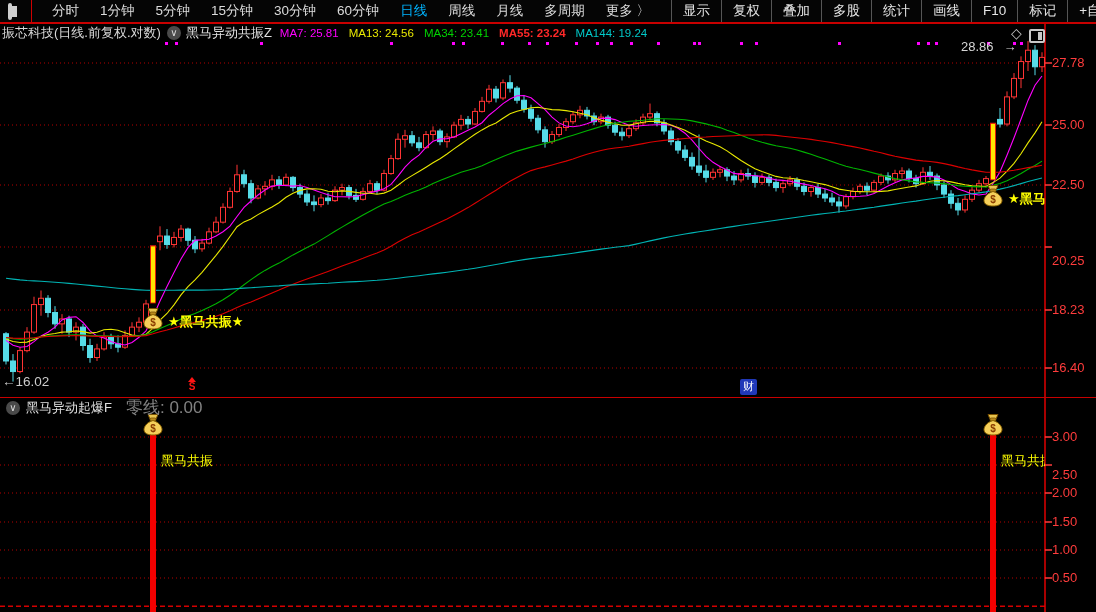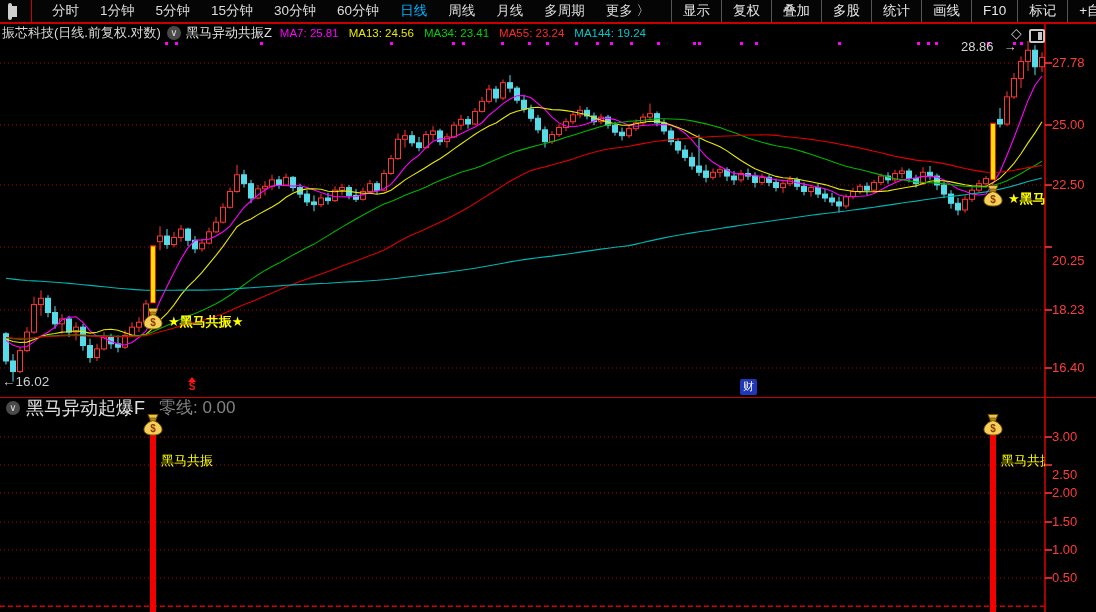--- a/index.html
+++ b/index.html
@@ -39,21 +39,21 @@
                border-bottom:5px solid #ff1414;margin:0 auto;}
   .s-mark .s{font-size:10px;font-weight:bold;line-height:10px;}
   #cai-badge{position:absolute;background:#2038b8;color:#fff;font-size:11px;line-height:15px;
              width:17px;height:16px;text-align:center;border-radius:2px;}
   #diamond-icon{position:absolute;color:#c8c8c8;font-size:14px;line-height:14px;}
   #panel-icon{position:absolute;width:12px;height:10px;border:2px solid #c8c8c8;border-radius:2px;}
   #panel-icon:after{content:"";position:absolute;right:1px;top:1px;bottom:1px;width:4px;background:#c8c8c8;}
   
   #sub-sep{position:absolute;left:0;top:397px;width:1096px;height:0;border-top:1.5px solid #c80000;z-index:4;}
   #sub-header{position:absolute;left:0;top:399px;width:1045px;height:17px;display:flex;align-items:center;z-index:4;}
-  #sub-indicator-name{color:#e0e0e0;font-size:18px;margin-left:6px;}
+  #sub-indicator-name{color:#e0e0e0;font-size:13px;margin-left:6px;}
   #zero-line-label{color:#828282;font-size:17px;margin-left:14px;}
   svg{position:absolute;left:0;top:0;z-index:1;}
 </style>
 </head>
 <body>
 
 <div id="app">
 
   <svg id="chart" width="1096" height="612">
       <line x1="0" y1="63" x2="1045" y2="63" stroke="#b40000" stroke-width="1" stroke-dasharray="1 3"></line>
@@ -421,21 +421,21 @@
   </div>
 
   <div id="chart-header">
     <span id="stock-title">振芯科技(日线.前复权.对数)</span>
     <span class="circ-icon">∨</span>
     <span id="main-indicator-name">黑马异动共振Z</span>
     <span id="ma-row">
         <span style="color: rgb(255, 0, 255);">MA7: 25.81</span>
         <span style="color: rgb(232, 232, 0);">MA13: 24.56</span>
         <span style="color: rgb(0, 210, 0);">MA34: 23.41</span>
-        <span style="color: rgb(255, 40, 40);">MA55: 23.24</span>
+        <span style="color: rgb(255, 40, 40); font-weight: bold;">MA55: 23.24</span>
         <span style="color: rgb(0, 200, 200);">MA144: 19.24</span>
       </span>
   </div>
 
   <div id="overlay">
       <div class="dot" style="left: 165px; top: 42px;"></div>
       <div class="dot" style="left: 175px; top: 42px;"></div>
       <div class="dot" style="left: 260px; top: 42px;"></div>
       <div class="dot" style="left: 390px; top: 42px;"></div>
       <div class="dot" style="left: 452px; top: 42px;"></div>

